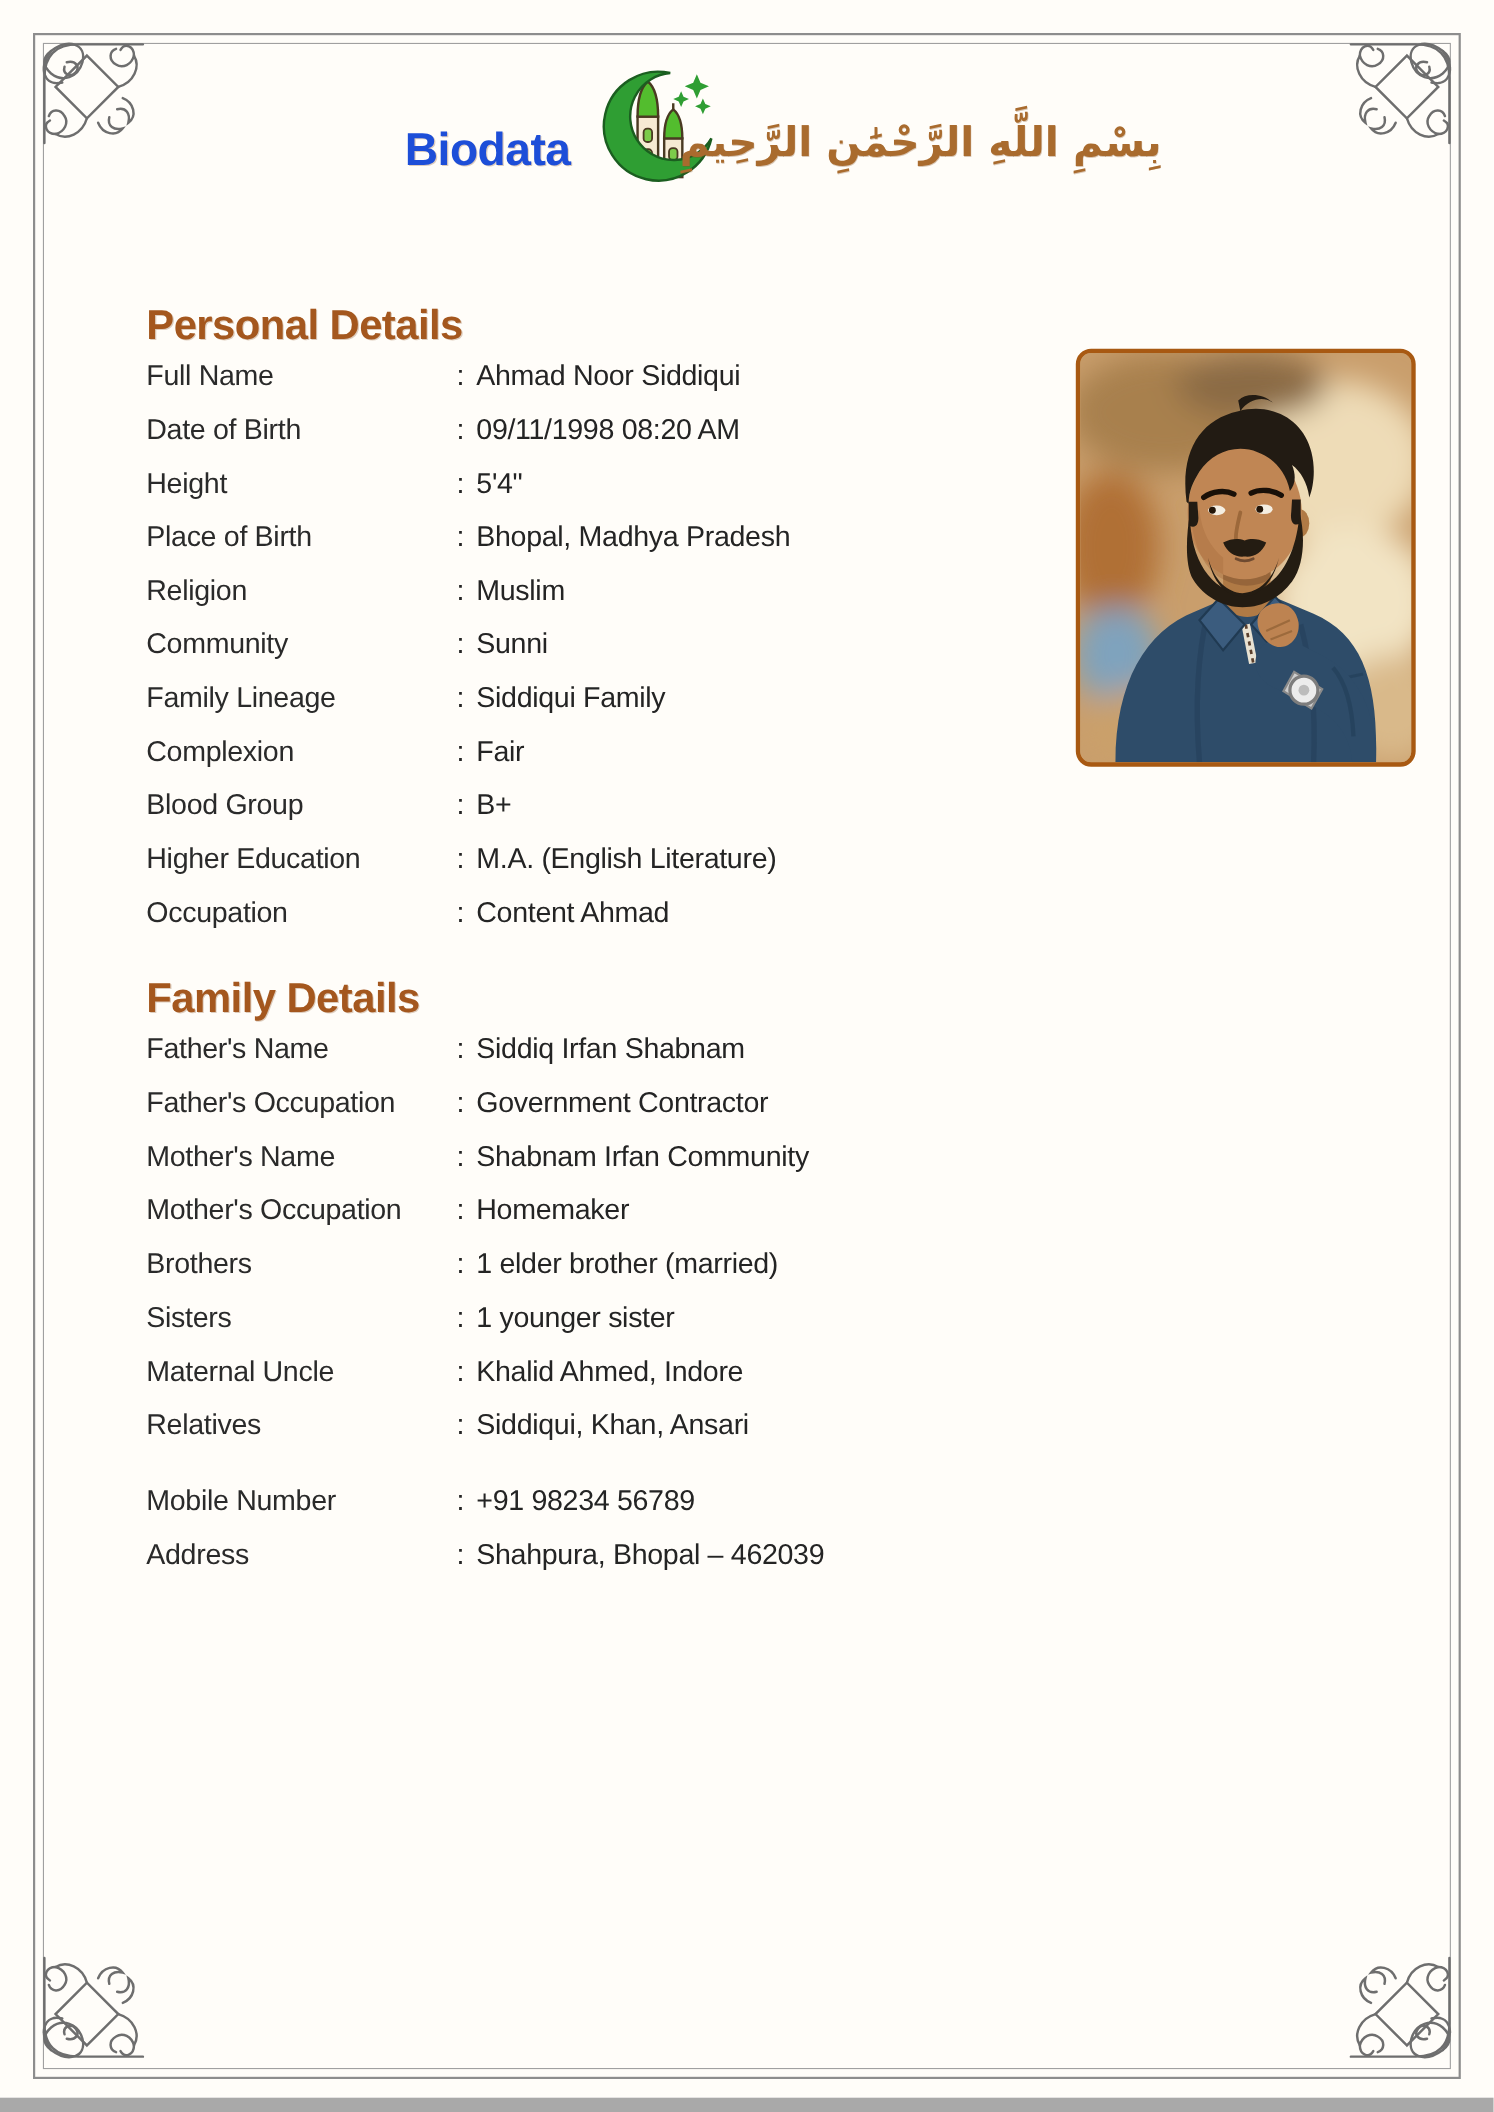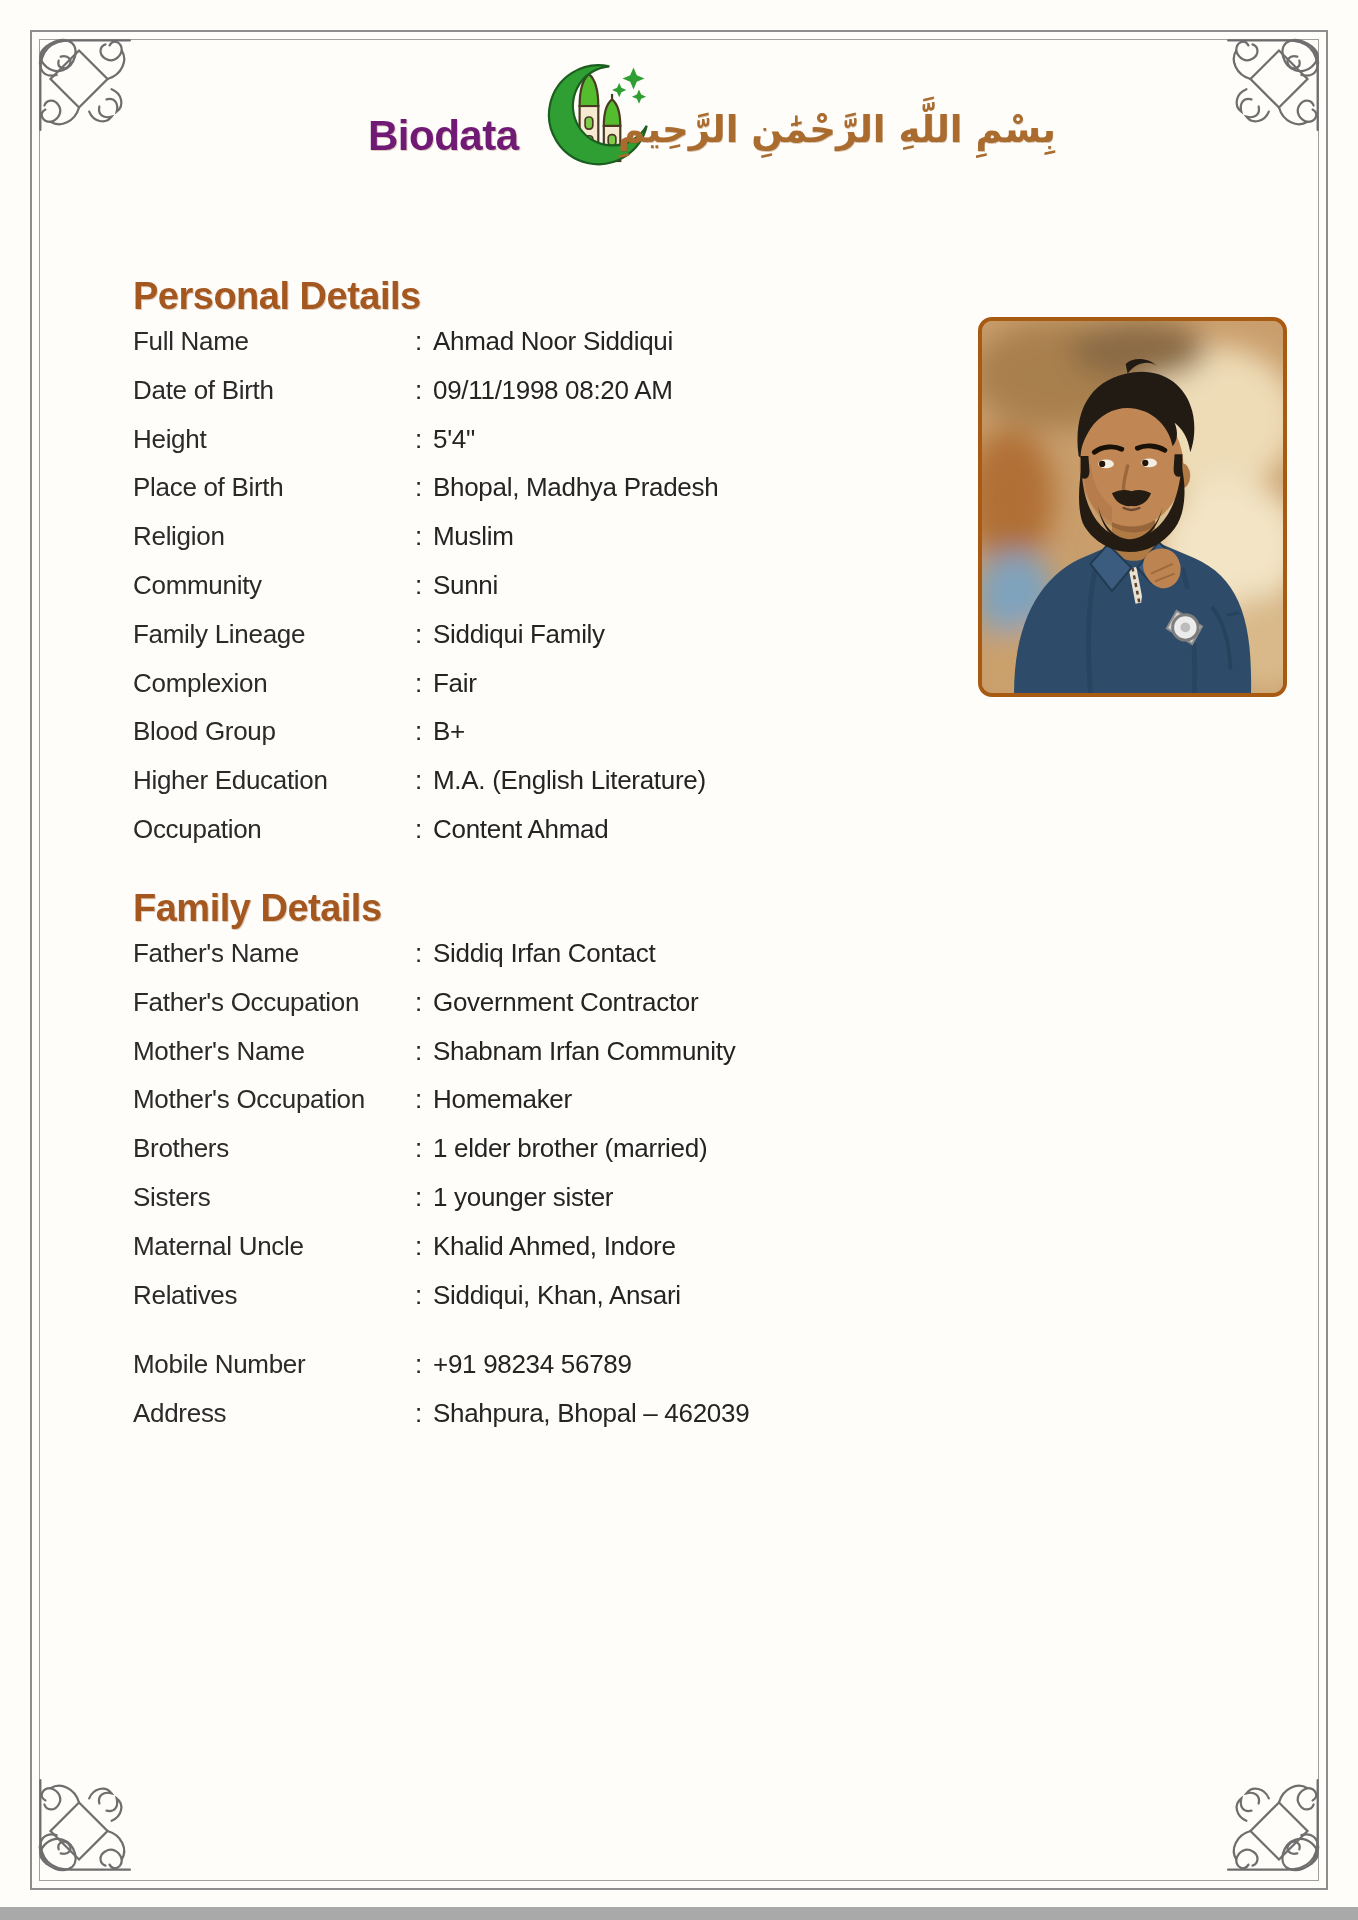--- a/index.html
+++ b/index.html
@@ -16,21 +16,21 @@
   
   .corner{position:absolute;width:112px;height:112px;color:#6e6e6e;}
   .corner svg{width:100%;height:100%;display:block;}
   .corner.tl{top:22px;left:22px;}
   .corner.tr{top:22px;right:22px;transform:scaleX(-1);}
   .corner.bl{bottom:32px;left:22px;transform:scaleY(-1);}
   .corner.br{bottom:32px;right:22px;transform:scale(-1,-1);}
   
   .header-title{
     position:absolute;left:368px;top:112px;
-    font-size:42px;font-weight:bold;color:#701a75;
+    font-size:42px;font-weight:bold;color:#1d4ed8;
     letter-spacing:-0.5px;
     text-shadow:1px 1px 0 rgba(120,60,10,0.25);
   }
   .mosque-icon{position:absolute;left:540px;top:62px;width:110px;height:112px;}
   .bismillah{
     position:absolute;left:656px;top:108px;width:400px;
     font-family:"DejaVu Sans",sans-serif;
     font-size:37px;font-weight:bold;color:#a96b2e;
     direction:rtl;text-align:center;white-space:nowrap;
     text-shadow:0.5px 0.5px 0 rgba(130,75,25,0.3);
@@ -218,21 +218,21 @@
         </div>
       </div>
   </div>
 
   <div class="section family">
     <h2>Family Details</h2>
     <div>
         <div class="row">
           <span class="lbl">Father's Name</span>
           <span class="colon">:</span>
-          <span class="val">Siddiq Irfan Contact</span>
+          <span class="val">Siddiq Irfan Shabnam</span>
         </div>
         <div class="row">
           <span class="lbl">Father's Occupation</span>
           <span class="colon">:</span>
           <span class="val">Government Contractor</span>
         </div>
         <div class="row">
           <span class="lbl">Mother's Name</span>
           <span class="colon">:</span>
           <span class="val">Shabnam Irfan Community</span>

